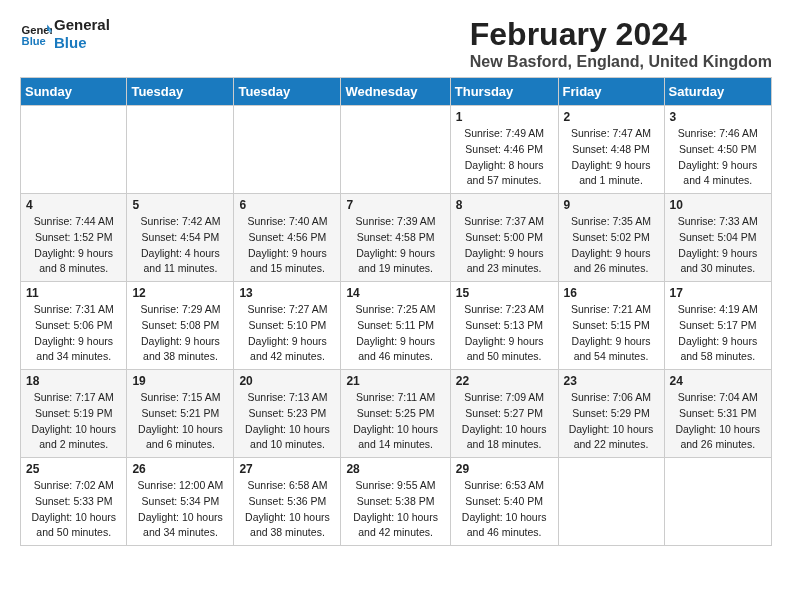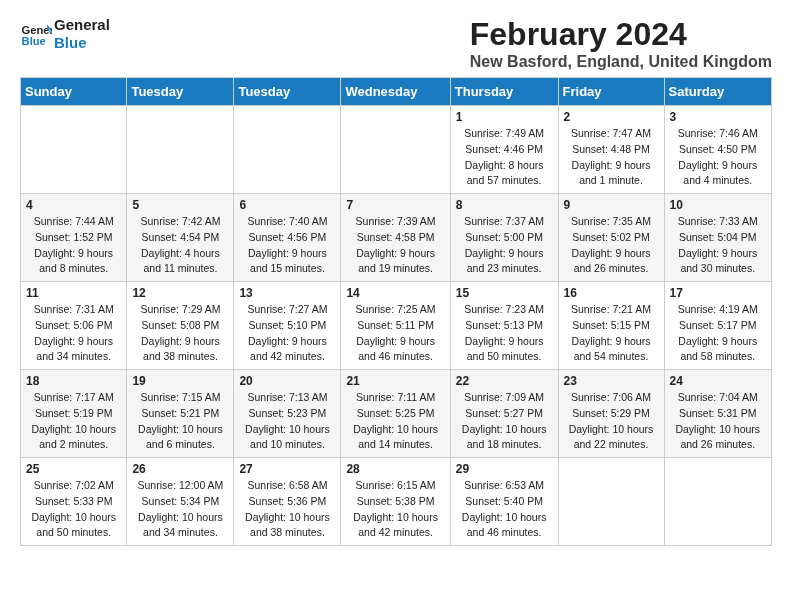--- a/index.html
+++ b/index.html
@@ -230,21 +230,21 @@
         <td>
           <span class="day-num">26</span>
           <div class="day-info"><span>Sunrise: 12:00 AM</span><br><span>Sunset: 5:34 PM</span><br><span>Daylight: 10 hours and 34 minutes.</span></div>
         </td>
         <td>
           <span class="day-num">27</span>
           <div class="day-info"><span>Sunrise: 6:58 AM</span><br><span>Sunset: 5:36 PM</span><br><span>Daylight: 10 hours and 38 minutes.</span></div>
         </td>
         <td>
           <span class="day-num">28</span>
-          <div class="day-info"><span>Sunrise: 6:15 AM</span><br><span>Sunset: 5:38 PM</span><br><span>Daylight: 10 hours and 42 minutes.</span></div>
+          <div class="day-info"><span>Sunrise: 9:55 AM</span><br><span>Sunset: 5:38 PM</span><br><span>Daylight: 10 hours and 42 minutes.</span></div>
         </td>
         <td>
           <span class="day-num">29</span>
           <div class="day-info"><span>Sunrise: 6:53 AM</span><br><span>Sunset: 5:40 PM</span><br><span>Daylight: 10 hours and 46 minutes.</span></div>
         </td>
         <td class="empty">&nbsp;</td>
         <td class="empty">&nbsp;</td>
       </tr>
     </tbody>
 </table>

